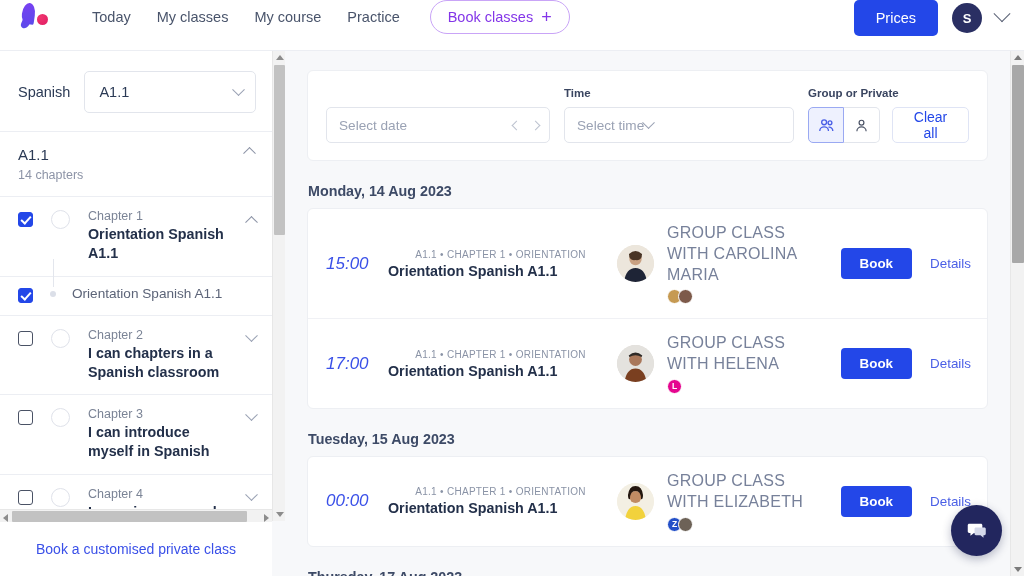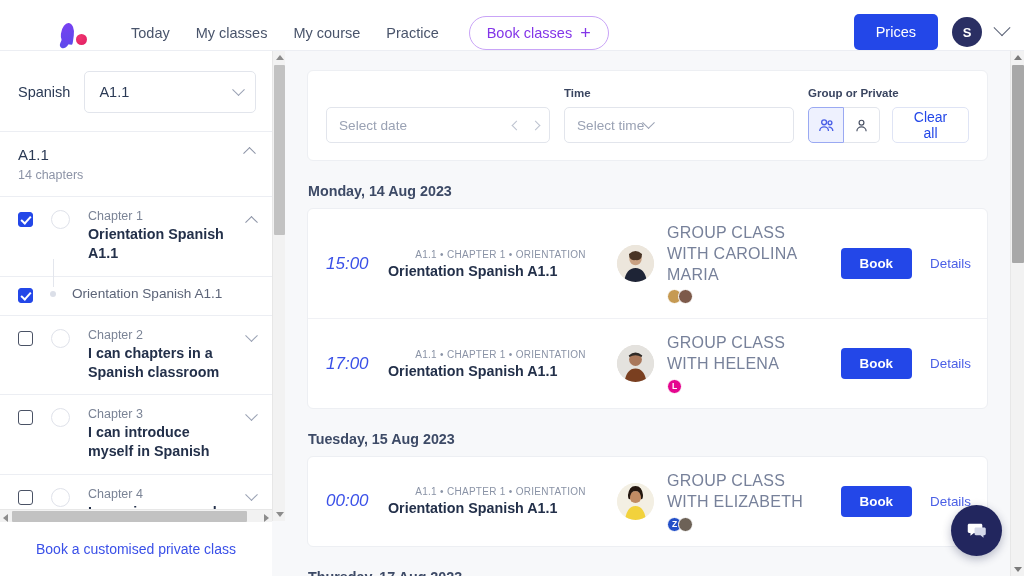--- a/index.html
+++ b/index.html
@@ -11,23 +11,22 @@
     color: #2b3a55;
   }
   .app { position: relative; width: 1024px; height: 576px; }
 
   
   .header {
     position: absolute; top: 0; left: 0;
     width: 1024px; height: 51px;
     background: #ffffff;
     border-bottom: 1px solid #eceef3;
-    display: flex; align-items: flex-end;
+    display: flex; align-items: flex-start;
     z-index: 30;
-    padding-left: 39px;
   }
   .logo { margin-left: 18px; width: 34px; height: 30px; position: relative; }
   .logo .comma {
     position: absolute; left: 4px; top: 3px;
     width: 13px; height: 21px;
     background: linear-gradient(160deg, #7b3ff2 0%, #5b4bea 100%);
     border-radius: 50% 50% 8% 50% / 55% 55% 10% 45%;
     transform: rotate(8deg);
   }
   .logo .comma:after {

